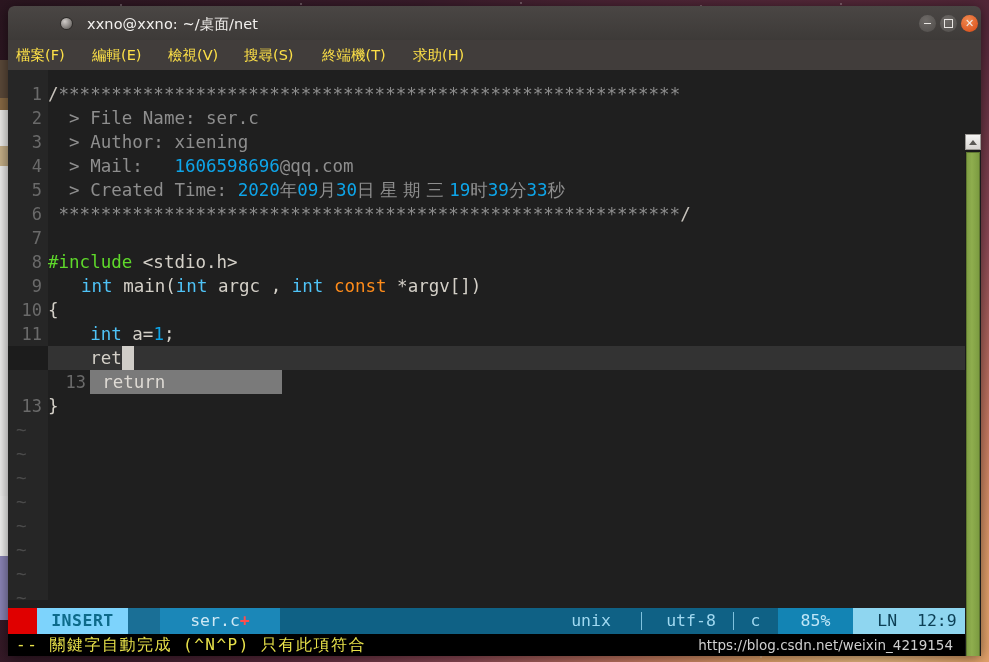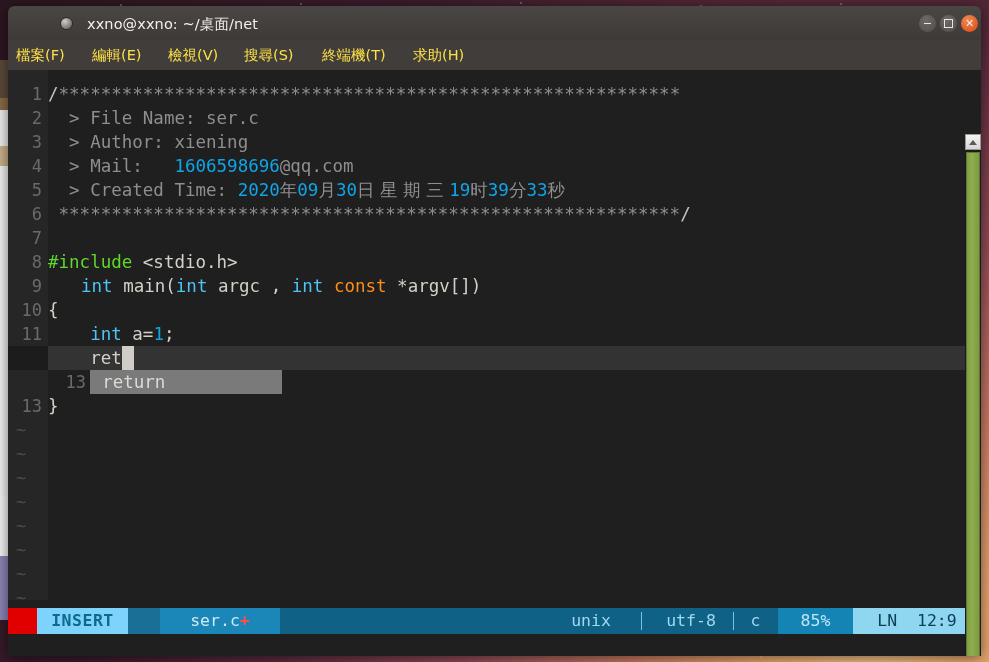--- a/index.html
+++ b/index.html
@@ -280,20 +280,24 @@
       <div class="sdiv" style="left:633px;"></div>
       <div class="sseg" id="sg-enc">utf-8</div>
       <div class="sdiv" style="left:725px;"></div>
       <div class="sseg" id="sg-type">c</div>
       <div class="sseg" id="sg-pct">85%</div>
       <div class="sseg" id="sg-ln">
         <span>LN</span>&nbsp;&nbsp;<span>12:9</span>
       </div>
     </div>
 
+    <div id="msgline">
+      <div id="msg-text">-- 關鍵字自動完成 (^N^P) 只有此項符合</div>
+      <div id="watermark">https://blog.csdn.net/weixin_4219154</div>
+    </div>
 
     <div id="scrollbar">
       <div id="sb-up">
           <div class="sb-arrow"></div>
         </div>
       <div id="sb-thumb"></div>
 
     </div>
   </div>
 </div>

